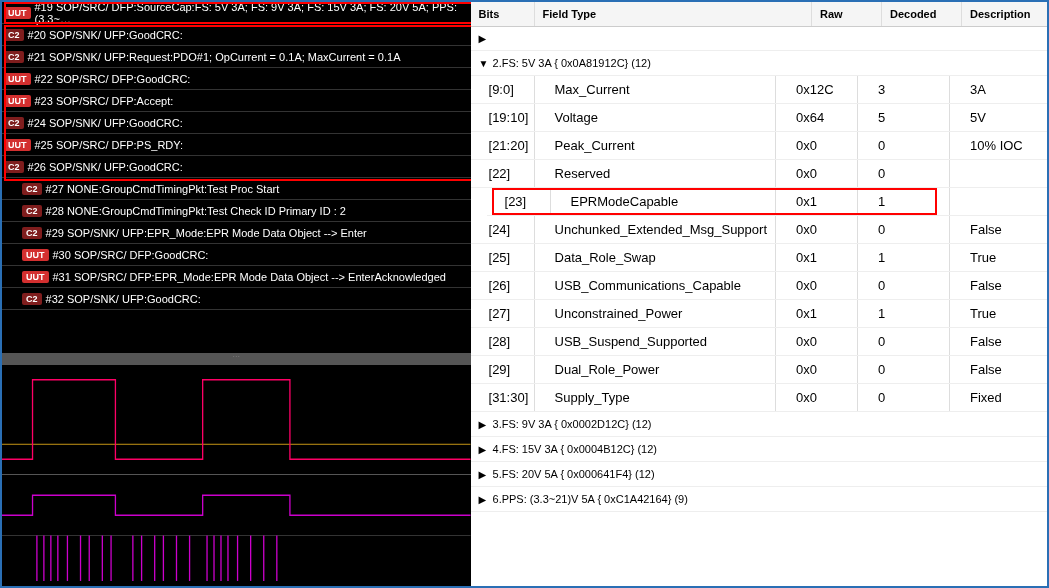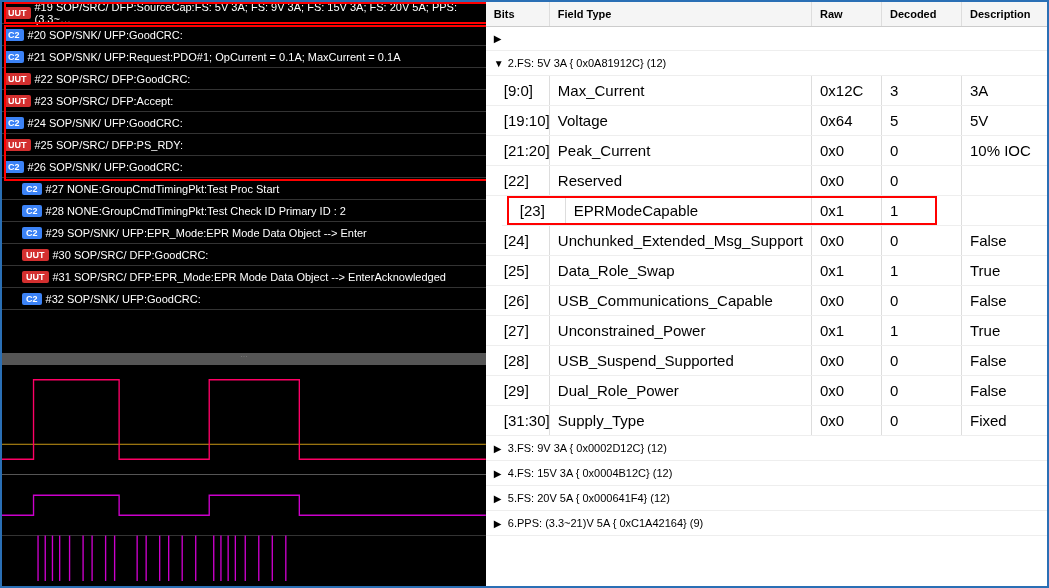--- a/index.html
+++ b/index.html
@@ -5,37 +5,37 @@
 * { margin: 0; padding: 0; box-sizing: border-box; }
 body { font-family: Arial, sans-serif; font-size: 11px; width: 1049px; height: 588px; overflow: hidden; border: 2px solid #2a6fb5; }
 .container { display: flex; height: 100%; }
 .left-panel { width: 537px; display: flex; flex-direction: column; background: #000; }
 .right-panel { flex: 1; background: #fff; display: flex; flex-direction: column; }
 .message-list { flex: 1; overflow-y: auto; position: relative; }
 .message-row { display: flex; align-items: center; padding: 2px 2px; border-bottom: 1px solid #333; color: #fff; height: 22px; }
 .message-row.indented { padding-left: 20px; }
 .tag { display: inline-block; padding: 1px 4px; border-radius: 2px; font-size: 9px; font-weight: bold; margin-right: 4px; color: #fff; }
 .tag-uut { background: #d32f2f; }
-.tag-c2 { background: #3b82f6; }
+.tag-c2 { background: #7f1d1d; }
 .highlight-box-1 { position: absolute; border: 2px solid #f00; top: 0; left: 2px; width: 524px; height: 22px; pointer-events: none; z-index: 10; }
 .highlight-box-2 { position: absolute; border: 2px solid #f00; top: 23px; left: 2px; width: 524px; height: 156px; pointer-events: none; z-index: 10; }
 .waveform-area { height: 225px; background: #000; border-top: 4px solid #555; display: flex; flex-direction: column; }
 .wave-row-1 { height: 110px; position: relative; border-bottom: 1px solid #555; }
 .wave-row-2 { flex: 1; position: relative; }
 .wave-svg { width: 100%; height: 100%; }
 .table-header { display: flex; background: #f5f5f5; border-bottom: 1px solid #ccc; font-weight: bold; font-size: 11px; }
 .col-bits { width: 64px; padding: 6px 8px; border-right: 1px solid #ddd; }
 .col-field { flex: 1; padding: 6px 8px; border-right: 1px solid #ddd; }
 .col-raw { width: 70px; padding: 6px 8px; border-right: 1px solid #ddd; }
 .col-decoded { width: 80px; padding: 6px 8px; border-right: 1px solid #ddd; }
 .col-desc { width: 85px; padding: 6px 8px; }
 .table-body { flex: 1; overflow-y: auto; }
 .group-row { display: flex; align-items: center; padding: 6px 8px; border-bottom: 1px solid #eee; cursor: pointer; font-size: 11px; }
 .group-row .arrow { width: 14px; font-size: 10px; }
-.data-row { display: flex; border-bottom: 1px solid #eee; font-size: 15px; }
+.data-row { display: flex; border-bottom: 1px solid #eee; font-size: 13px; gap: 12px; }
 .data-row .col-bits { padding-left: 18px; }
 .highlight-row { position: relative; margin-left: 16px; }
 .highlight-row::after { content: ''; position: absolute; top: 0; bottom: 0; left: 5px; right: 110px; border: 2px solid #f00; pointer-events: none; }
 .drag-handle { height: 8px; background: #555; text-align: center; color: #888; line-height: 4px; font-size: 8px; }
 </style>
 </head>
 <body>
 
 <div class="container">
   <div class="left-panel">

